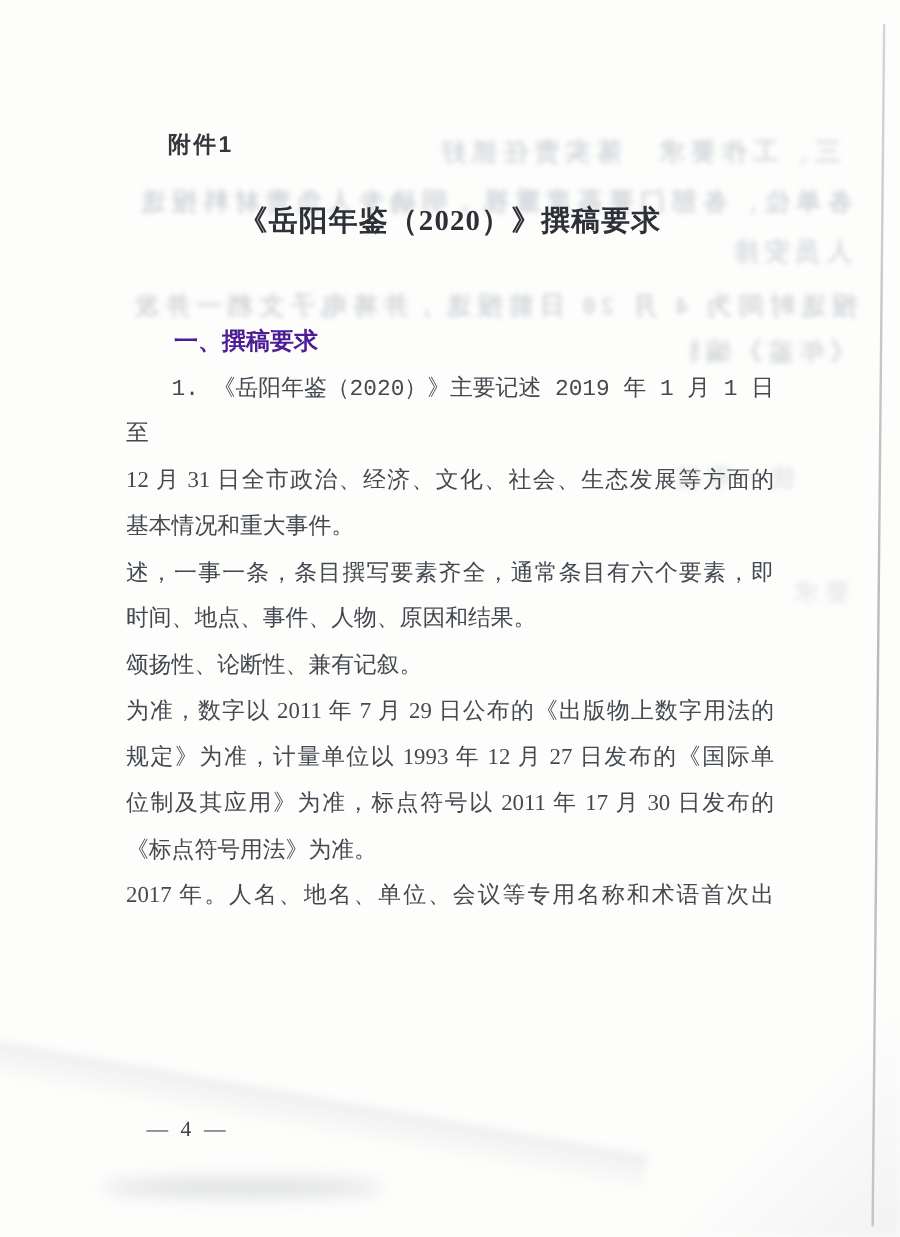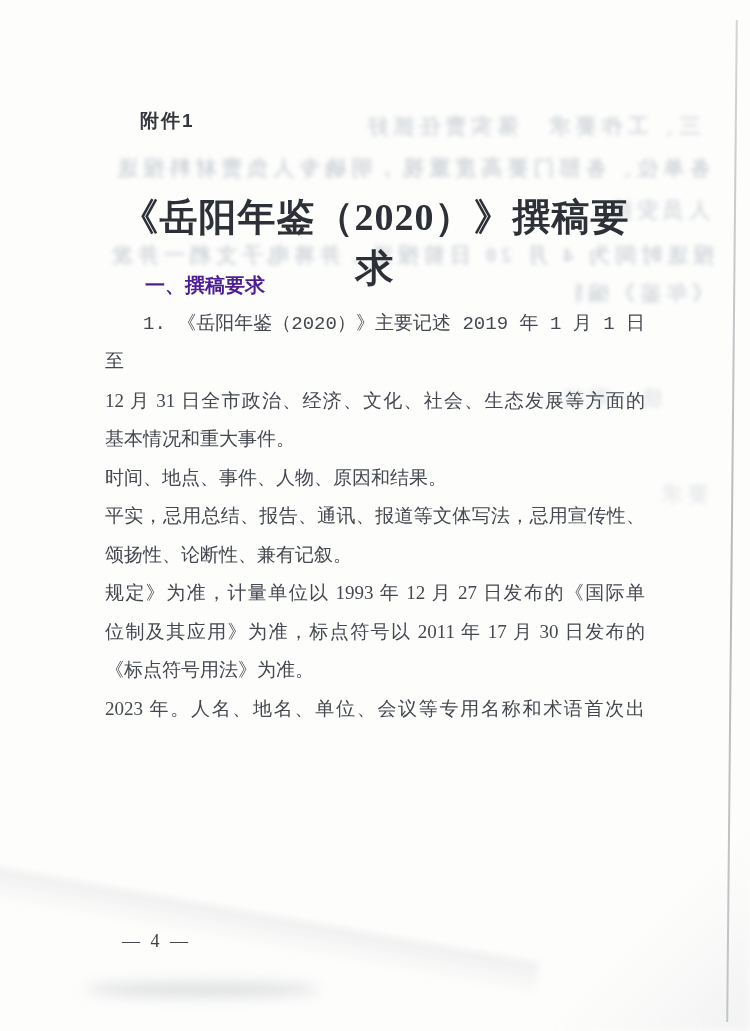--- a/index.html
+++ b/index.html
@@ -43,23 +43,23 @@
     white-space:nowrap;
     overflow:hidden;
   }
   
   .attach{
     position:absolute;left:104px;top:108px;
     font-family:"Liberation Sans","DejaVu Sans",sans-serif;
     font-size:19px;font-weight:600;color:#34373c;letter-spacing:2px;margin-left:36px;
   }
   .title{
-    position:absolute;left:105px;top:192px;width:540px;
+    position:absolute;left:105px;top:168px;width:540px;
     text-align:center;
-    font-size:38px;font-weight:bold;color:#2d3036;letter-spacing:1px;
+    font-size:24px;font-weight:bold;color:#2d3036;letter-spacing:1px;
   }
   .body{
     position:absolute;left:105px;top:266px;width:540px;
     font-size:19px;line-height:38.5px;color:#44484f;
   }
   .ln{text-align:justify;}
   .ln.j{text-align-last:justify;}
   .ln.ind{text-indent:2em;font-family:Liberation Mono, monospace;}
   .heading{
     text-indent:2em;text-align:left;
@@ -93,27 +93,28 @@
 
   <div class="title">《岳阳年鉴（2020）》撰稿要求</div>
 
   <div class="body">
     <div class="ln heading">一、撰稿要求</div>
 
     <div class="ln ind j">1. 《岳阳年鉴（2020）》主要记述 2019 年 1 月 1 日至</div>
     <div class="ln j">12 月 31 日全市政治、经济、文化、社会、生态发展等方面的</div>
     <div class="ln">基本情况和重大事件。</div>
 
+    <div class="ln j">述，一事一条，条目撰写要素齐全，通常条目有六个要素，即</div>
     <div class="ln">时间、地点、事件、人物、原因和结果。</div>
 
-    <div class="ln j">平实，忌用总结、报告、通讯、报道等文体写法，忌用宣传性、</div>
     <div class="ln">颂扬性、论断性、兼有记叙。</div>
 
+    <div class="ln j">为准，数字以 2011 年 7 月 29 日公布的《出版物上数字用法的</div>
     <div class="ln j">规定》为准，计量单位以 1993 年 12 月 27 日发布的《国际单</div>
     <div class="ln j">位制及其应用》为准，标点符号以 2011 年 17 月 30 日发布的</div>
     <div class="ln">《标点符号用法》为准。</div>
 
-    <div class="ln j">2023 年。人名、地名、单位、会议等专用名称和术语首次出</div>
+    <div class="ln j">2017 年。人名、地名、单位、会议等专用名称和术语首次出</div>
   </div>
 
   <div class="pagenum">— 4 —</div>
 
 </div>
 
 </body></html>

